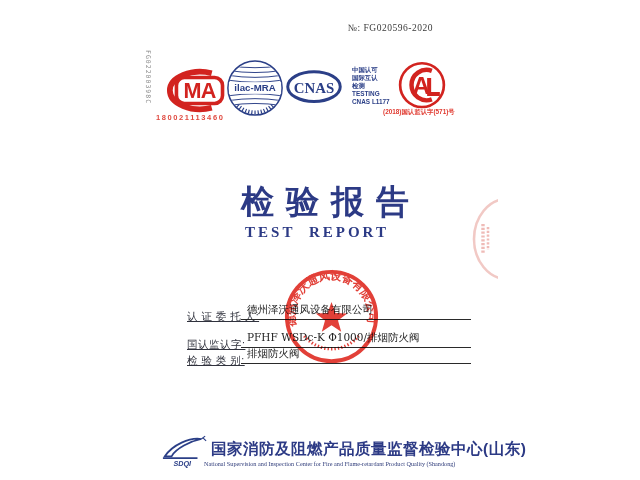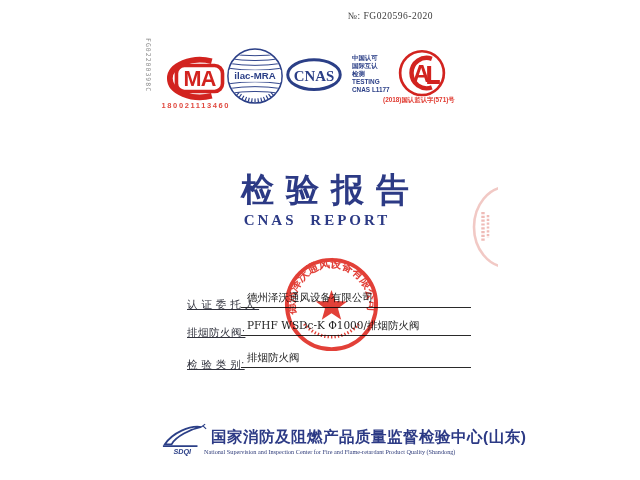--- a/index.html
+++ b/index.html
@@ -1,47 +1,47 @@
 <!DOCTYPE html>
 <html><head>
 <meta charset="utf-8">
 <style>
   html,body{margin:0;padding:0;background:#fff;}
   .page{position:relative;width:640px;height:456px;background:#ffffff;overflow:hidden;
-        font-family:"Liberation Sans",sans-serif;color:#222;}
+        font-family:"Liberation Sans",sans-serif;color:#222;margin-top:12px;}
 
   .doc-number{position:absolute;left:348px;top:11px;font-family:"Liberation Serif",serif;
               font-size:9.5px;color:#3a3a3a;letter-spacing:.5px;}
 
   .spine{position:absolute;left:144px;top:38px;writing-mode:vertical-rl;font-size:6.5px;
          color:#8a8a8a;letter-spacing:1px;font-family:"DejaVu Sans Mono",monospace;}
 
   
   .logo{position:absolute;}
-  .cma-number{position:absolute;left:156px;top:101px;width:74px;text-align:right;
+  .cma-number{position:absolute;left:156px;top:101px;width:74px;text-align:left;
               font-size:7.5px;color:#e04a40;letter-spacing:1.6px;font-weight:bold;}
   .cnas-info{position:absolute;left:352px;top:54px;font-size:6.4px;line-height:8px;
              color:#2b3f87;font-weight:bold;}
   .cal-caption{position:absolute;left:383px;top:96px;font-size:6.4px;color:#e0392f;font-weight:bold;}
 
   
   .title-cn{position:absolute;left:136px;top:168px;width:378px;text-align:center;
             font-size:33px;font-weight:bold;color:#2c3a85;letter-spacing:12px;text-indent:12px;}
   .title-en{position:absolute;left:128px;top:212px;width:378px;text-align:center;
             font-family:"Liberation Serif",serif;font-size:15px;font-weight:bold;
             color:#2c3a85;letter-spacing:3px;word-spacing:7px;}
 
   
   .field{position:absolute;left:187px;height:16px;}
   .field .lbl{display:inline-block;vertical-align:bottom;font-size:10.5px;color:#30323d;
               letter-spacing:.5px;text-decoration:underline;}
   .field .val{position:absolute;left:54px;top:-3px;width:224px;height:16px;
               border-bottom:1px solid #2a2a2a;font-family:"Liberation Serif",serif;
               font-size:10.5px;color:#1e1e1e;padding-left:6px;white-space:nowrap;}
-  .f1{top:294px;} .f2{top:322px;} .f3{top:354px;}
+  .f1{top:294px;} .f2{top:322px;} .f3{top:338px;}
   .f2 .val{font-family:"DejaVu Serif",serif;}
 
   
   .stamp{position:absolute;left:283px;top:256px;width:97px;height:97px;
          opacity:.9;mix-blend-mode:multiply;}
   .partial-stamp{position:absolute;left:471px;top:186px;width:27px;height:82px;
                  overflow:hidden;opacity:.5;}
 
   
   .footer-cn{position:absolute;left:211px;top:427px;font-size:15.5px;font-weight:bold;
@@ -101,28 +101,28 @@
 
   <svg class="logo" style="left:397px;top:49px;" width="50" height="50" viewBox="0 0 56 56">
     <circle cx="28" cy="27" r="24.5" fill="none" stroke="#d2231f" stroke-width="3"></circle>
     <path d="M39 11 A17 17 0 1 0 39 43" fill="none" stroke="#d2231f" stroke-width="5"></path>
     <text x="27" y="37" font-size="27" font-weight="bold" fill="#d2231f" text-anchor="middle" font-family="Liberation Sans, sans-serif">A</text>
     <path d="M36 19 V37 H48" fill="none" stroke="#d2231f" stroke-width="4.5"></path>
   </svg>
   <div class="cal-caption">(2018)国认监认字(571)号</div>
 
   <div class="title-cn">检验报告</div>
-  <div class="title-en">CNAS REPORT</div>
+  <div class="title-en">TEST REPORT</div>
 
   <div class="field f1">
     <span class="lbl">认 证 委 托 人:</span>
     <span class="val">德州泽沃通风设备有限公司</span>
   </div>
   <div class="field f2">
-    <span class="lbl">排烟防火阀:</span>
+    <span class="lbl">国认监认字:</span>
     <span class="val">PFHF WSDc-K Φ1000/排烟防火阀</span>
   </div>
   <div class="field f3">
     <span class="lbl">检 验 类 别:</span>
     <span class="val">排烟防火阀</span>
   </div>
 
   <svg class="stamp" viewBox="0 0 100 100">
     <defs>
       <path id="stamparc" d="M 14 62 A 38 38 0 1 1 86 62" fill="none"></path>

